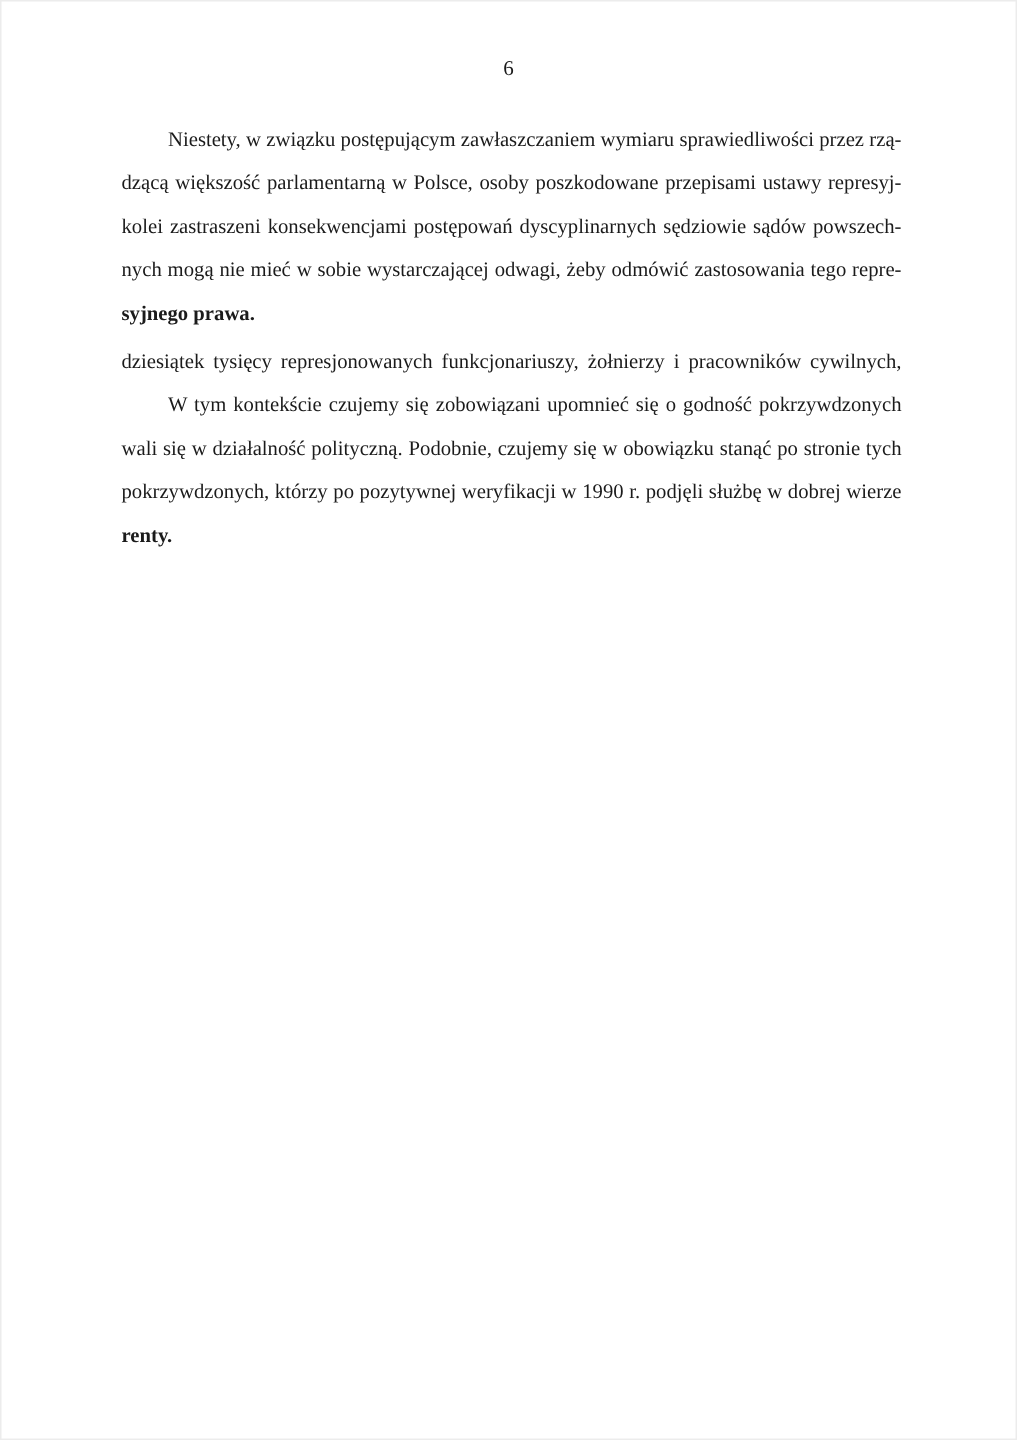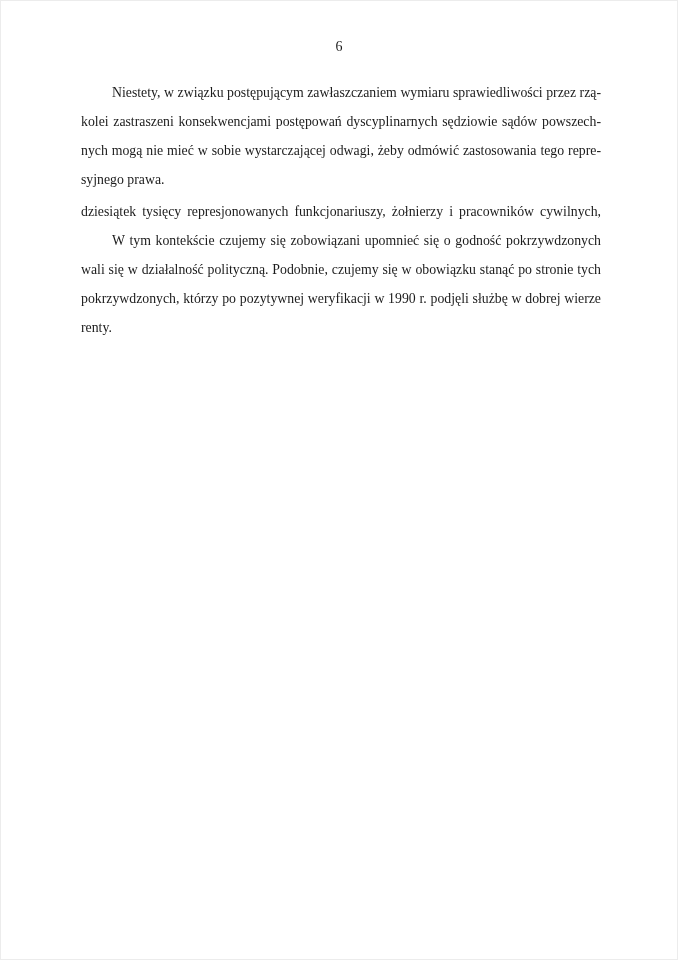--- a/index.html
+++ b/index.html
@@ -45,30 +45,32 @@
     line-height: 29px;
     height: 29px;
     overflow: visible;
     margin-left: 16px;
   }
   .line.first {
     text-indent: 31px;
   }
   .line.last {
     text-align-last: left;
+    font-weight: bold;
   }
 </style>
 </head>
 <body>
 
 <div class="page">
   <div class="page-number">6</div>
   <div class="content">
       <p class="para">
         <span class="line first">Niestety, w związku postępującym zawłaszczaniem wymiaru sprawiedliwości przez rzą-</span>
+        <span class="line">dzącą większość parlamentarną w Polsce, osoby poszkodowane przepisami ustawy represyj-</span>
         <span class="line">kolei zastraszeni konsekwencjami postępowań dyscyplinarnych sędziowie sądów powszech-</span>
         <span class="line">nych mogą nie mieć w sobie wystarczającej odwagi, żeby odmówić zastosowania tego repre-</span>
         <span class="line last">syjnego prawa.</span>
       </p>
       <p class="para">
         <span class="line">dziesiątek tysięcy represjonowanych funkcjonariuszy, żołnierzy i pracowników cywilnych,</span>
         <span class="line first">W tym kontekście czujemy się zobowiązani upomnieć się o godność pokrzywdzonych</span>
         <span class="line">wali się w działalność polityczną. Podobnie, czujemy się w obowiązku stanąć po stronie tych</span>
         <span class="line">pokrzywdzonych, którzy po pozytywnej weryfikacji w 1990 r. podjęli służbę w dobrej wierze</span>
         <span class="line last">renty.</span>

